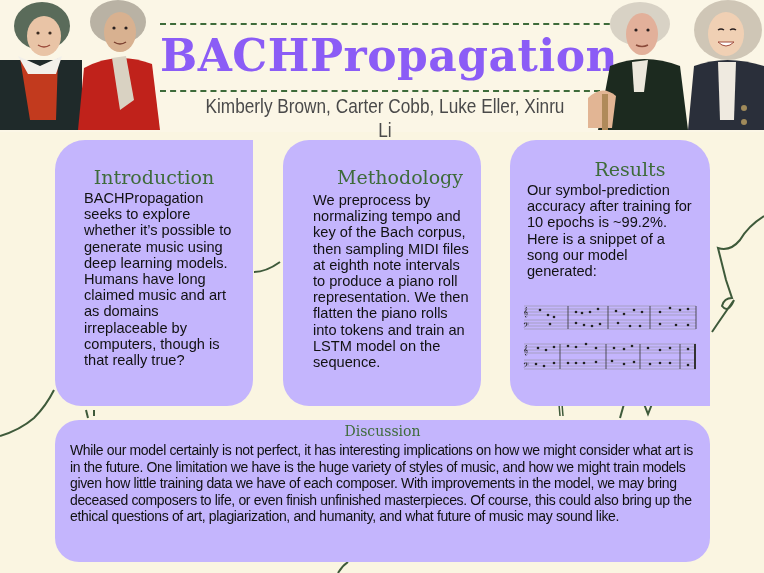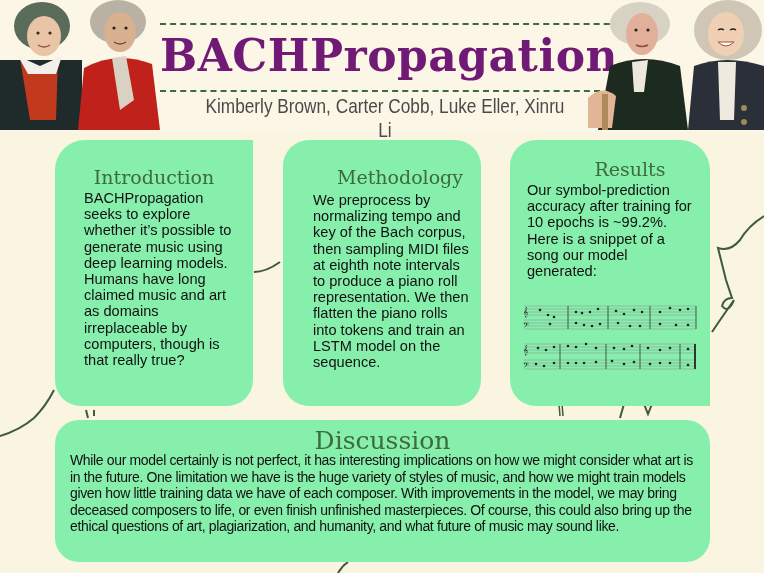--- a/index.html
+++ b/index.html
@@ -9,30 +9,30 @@
     font-family: "Liberation Sans", sans-serif;
   }
   .header { position: absolute; left: 0; top: 0; width: 764px; height: 132px; background: #fbf6e6; }
   .dash-line {
     position: absolute; height: 0;
     border-top: 2px dashed #3e6b3a;
   }
   .title {
     position: absolute; left: 160px; top: 28px; width: 450px; text-align: center;
     font-family: "DejaVu Serif", serif; font-size: 44px; font-weight: bold;
-    color: #701a75; letter-spacing: 0.5px; line-height: 56px;
+    color: #8b5cf6; letter-spacing: 0.5px; line-height: 56px;
   }
   .authors {
     position: absolute; left: 160px; top: 94px; width: 450px; text-align: center;
     font-family: "Liberation Sans", sans-serif; font-size: 21px; color: #4a4a4a;
     transform: scaleX(0.82); transform-origin: center;
   }
   .portrait { position: absolute; overflow: hidden; }
   .card {
-    position: absolute; background: #86efac;
+    position: absolute; background: #c4b5fd;
     border-radius: 26px;
   }
   .card h2 {
     margin: 0; text-align: center;
     font-family: "DejaVu Serif", serif; font-weight: normal;
     color: #3e6b3a; font-size: 19px;
   }
   .card p {
     margin: 0; color: #111; font-size: 14.6px; line-height: 16.2px;
   }
@@ -215,15 +215,15 @@
         <circle cx="114" cy="62" r="1.3"></circle>
         <circle cx="130" cy="64" r="1.3"></circle>
         <circle cx="140" cy="63" r="1.3"></circle>
         <circle cx="150" cy="63" r="1.3"></circle>
         <circle cx="168" cy="65" r="1.3"></circle>
     </g>
   </svg>
 </div>
 
 <div class="card" style="left:55px; top:420px; width:655px; height:142px; border-radius:24px;">
-  <h2 style="margin-top:10px; font-size:25px; line-height:22px;">Discussion</h2>
+  <h2 style="font-size:14px; line-height:22px;">Discussion</h2>
   <p style="padding:0 12px 0 15px; font-size:14px; line-height:16.5px; letter-spacing:-0.35px;">While our model certainly is not perfect, it has interesting implications on how we might consider what art is in the future. One limitation we have is the huge variety of styles of music, and how we might train models given how little training data we have of each composer. With improvements in the model, we may bring deceased composers to life, or even finish unfinished masterpieces. Of course, this could also bring up the ethical questions of art, plagiarization, and humanity, and what future of music may sound like.</p>
 </div>
 
 </body></html>

